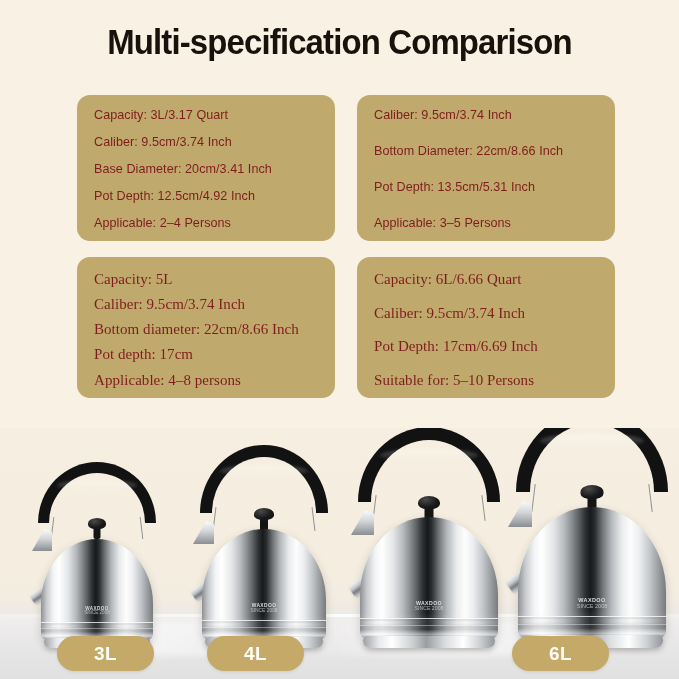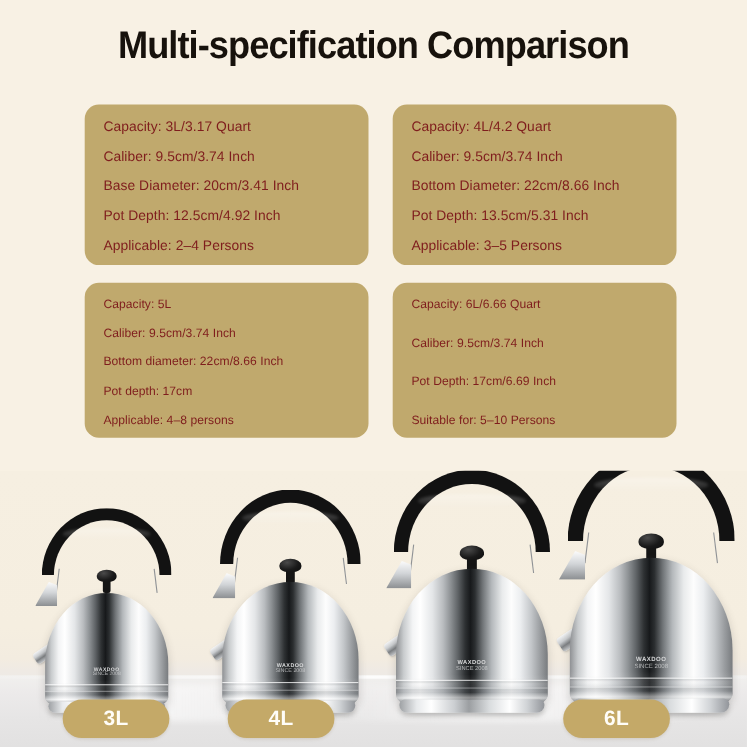--- a/index.html
+++ b/index.html
@@ -39,21 +39,21 @@
     box-sizing:border-box;
     display:flex;flex-direction:column;justify-content:space-between;
   }
   .card .line{
     color:#7f1d1d;
     font-size:12.6px;
     line-height:1.1;
     white-space:nowrap;
     letter-spacing:0.05px;
   }
-  .card.compact .line{font-size:11px;}
+  .card.compact .line{font-size:15px;font-family:Liberation Serif, serif;}
 
   
   .photo{
     position:absolute;left:0;top:428px;width:679px;height:275px;
     overflow:hidden;
     background:
       linear-gradient(180deg,#f6efe1 0%,#f5eee0 52%,#f3ece0 62%,#efeae4 66%,#eceae8 72%, #e9e9e9 100%);
   }
   .counter{
     position:absolute;left:0;right:0;top:186px;height:89px;
@@ -166,21 +166,20 @@
 
     <div class="card">
       <div class="line">Capacity: 3L/3.17 Quart</div>
       <div class="line">Caliber: 9.5cm/3.74 Inch</div>
       <div class="line">Base Diameter: 20cm/3.41 Inch</div>
       <div class="line">Pot Depth: 12.5cm/4.92 Inch</div>
       <div class="line">Applicable: 2–4 Persons</div>
     </div>
 
     <div class="card">
-      <div class="line">Capacity: 4L/4.2 Quart</div>
       <div class="line">Caliber: 9.5cm/3.74 Inch</div>
       <div class="line">Bottom Diameter: 22cm/8.66 Inch</div>
       <div class="line">Pot Depth: 13.5cm/5.31 Inch</div>
       <div class="line">Applicable: 3–5 Persons</div>
     </div>
 
     <div class="card compact">
       <div class="line">Capacity: 5L</div>
       <div class="line">Caliber: 9.5cm/3.74 Inch</div>
       <div class="line">Bottom diameter: 22cm/8.66 Inch</div>

